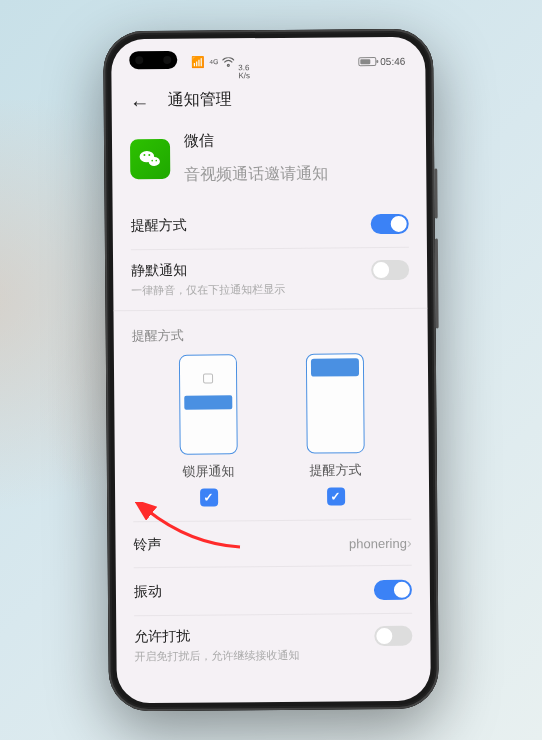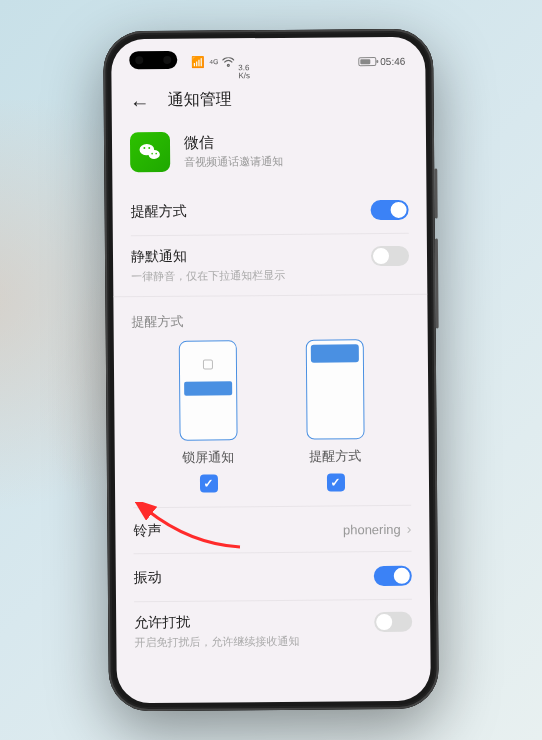--- a/index.html
+++ b/index.html
@@ -89,35 +89,35 @@
     padding: 6px 18px 16px;
   }
   .app-icon {
     width: 40px; height: 40px; border-radius: 8px;
     background: linear-gradient(135deg,#2dc100,#1fa800);
     display:flex;align-items:center;justify-content:center;
     position:relative;
   }
   .app-icon svg { width:26px;height:26px; }
   .app-info .app-name { font-size: 15px; color:#222; }
-  .app-info .app-sub { font-size: 11px; color:#999; margin-top:2px;}
+  .app-info .app-sub { font-size: 16px; color:#999; margin-top:14px;}
   
   .row {
     display:flex; align-items:center; justify-content:space-between;
     padding: 14px 18px;
     position:relative;
   }
   .row.tall { align-items: flex-start; padding-top:12px; padding-bottom:12px; }
   .row::after{
     content:'';position:absolute;left:18px;right:18px;bottom:0;height:1px;background:#e8e4e8;
   }
   .row.no-line::after{display:none;}
   .row-left .row-title { font-size:14px; color:#222; }
   .row-left .row-sub { font-size:11px; color:#aaa; margin-top:3px; max-width:200px;}
-  .row-right { display:flex; align-items:center; gap:6px; color:#999; font-size:13px;}
+  .row-right { display:flex; align-items:center; color:#999; font-size:13px;}
   .chev { color:#bbb; font-size:14px;}
   
   .toggle { width:38px;height:20px;border-radius:10px;position:relative;transition:.2s; }
   .toggle.on { background:#3b82f6; }
   .toggle.off { background:#ddd; }
   .toggle::after{ content:'';position:absolute;width:16px;height:16px;background:#fff;border-radius:50%;top:2px;transition:.2s;}
   .toggle.on::after{ right:2px; }
   .toggle.off::after{ left:2px; }
   
   .section-label { padding: 16px 18px 10px; font-size:13px; color:#888; border-top:1px solid #e8e4e8;}

